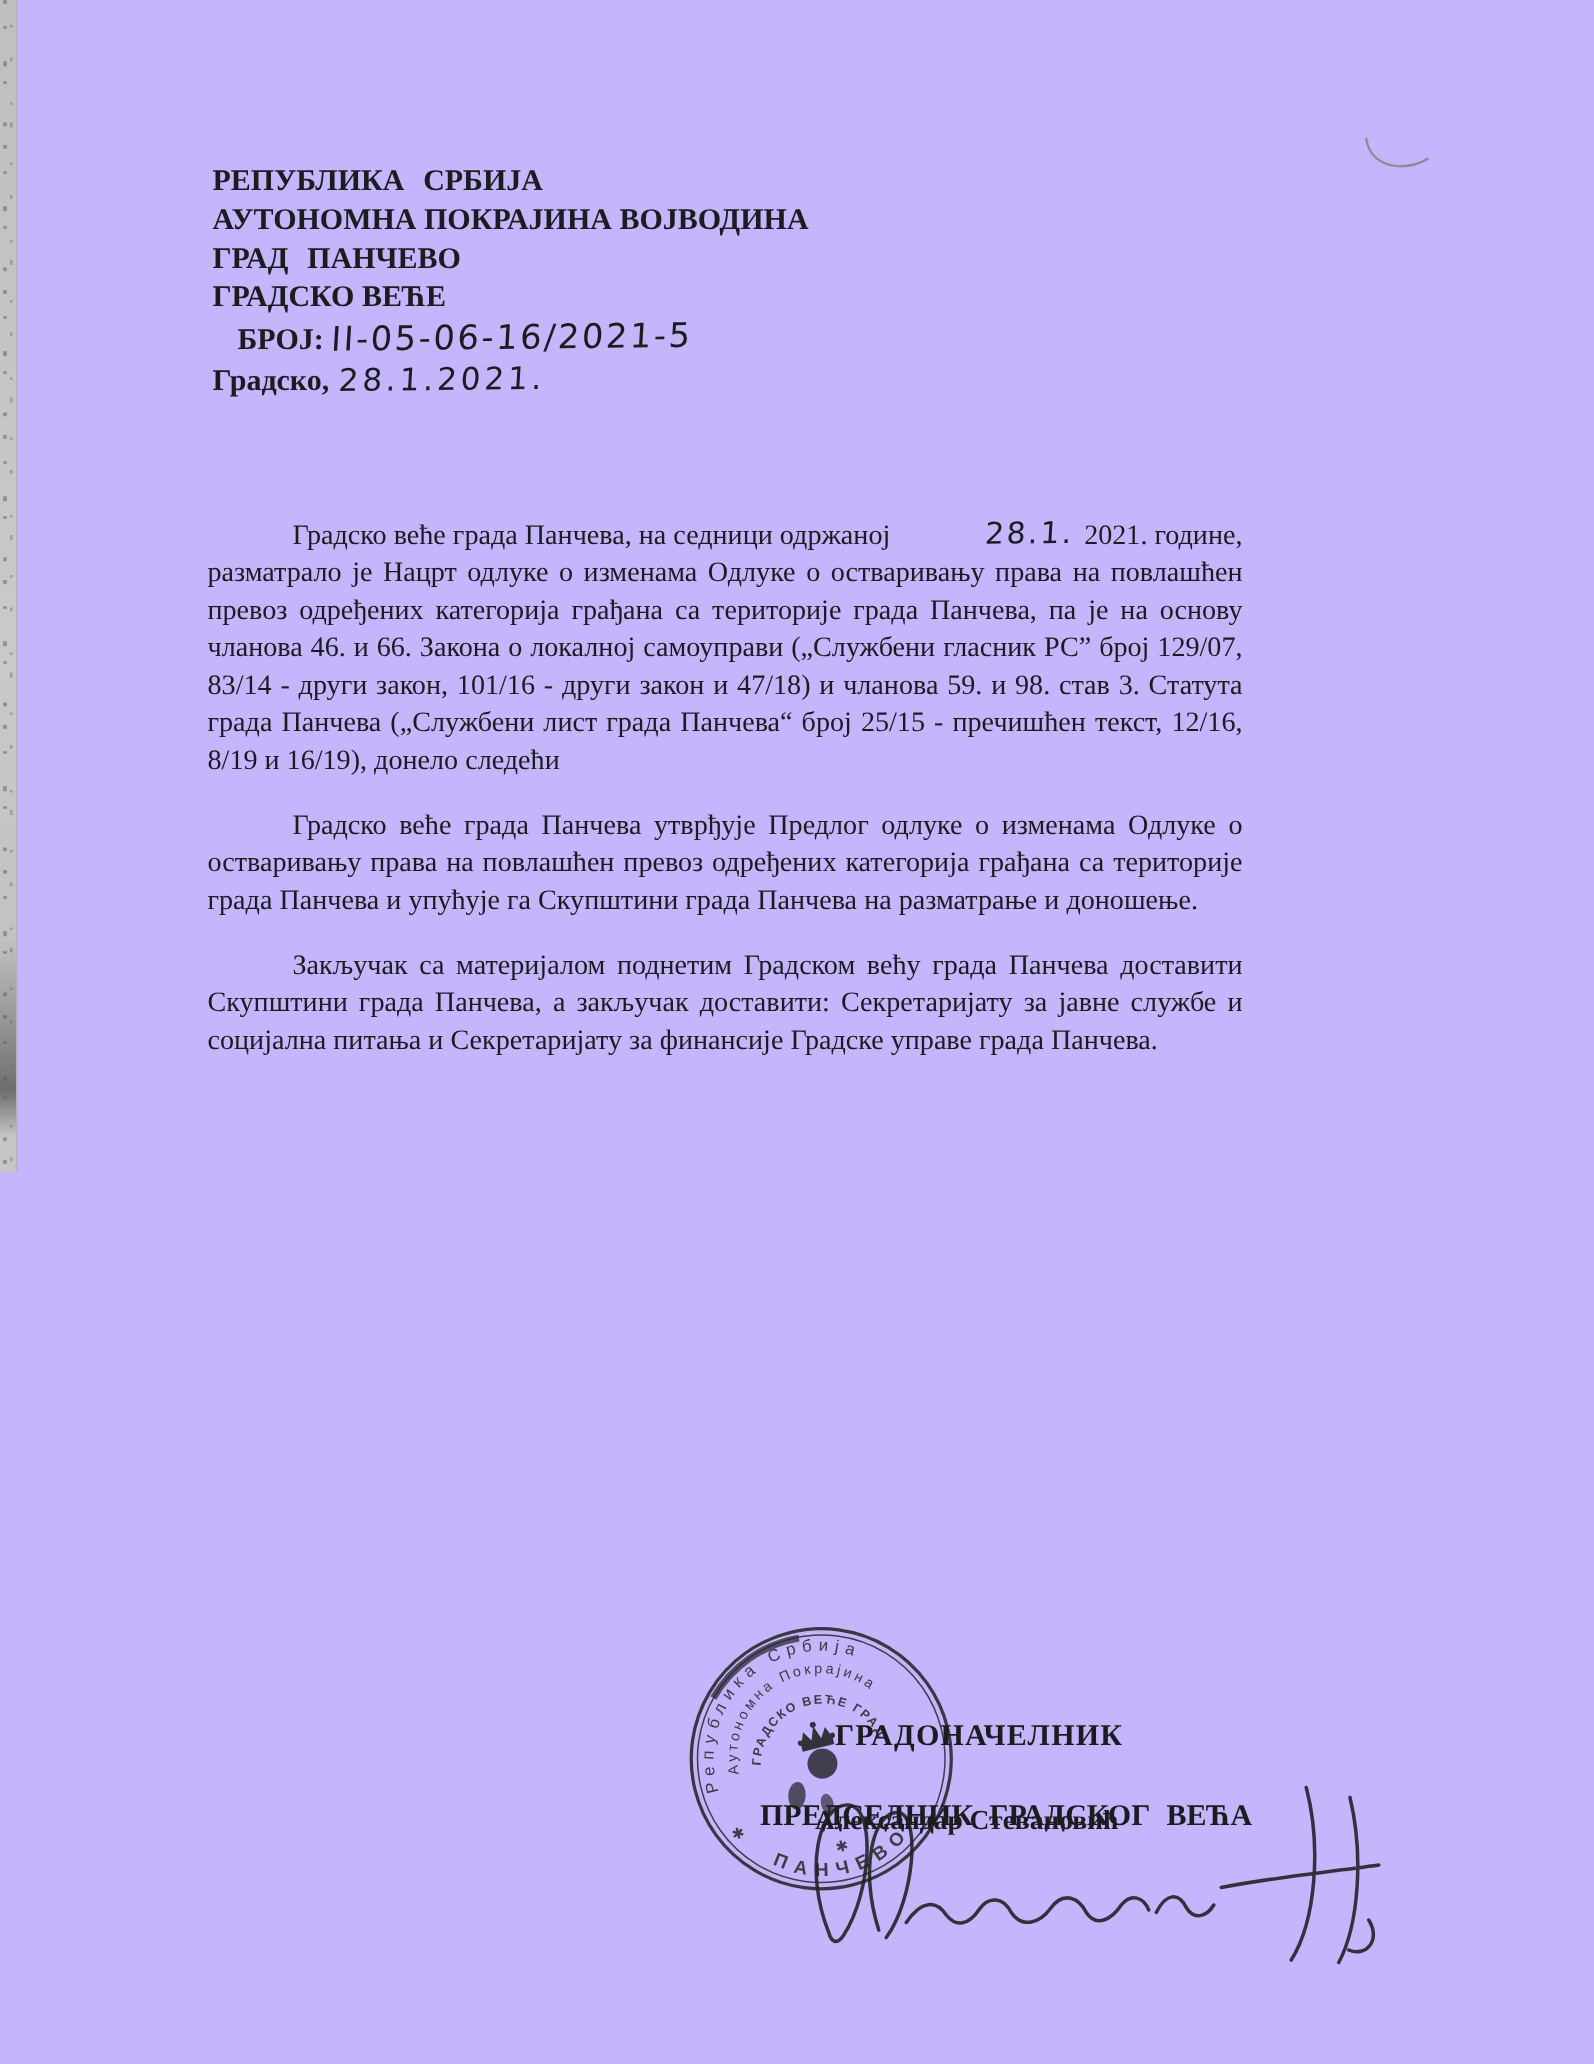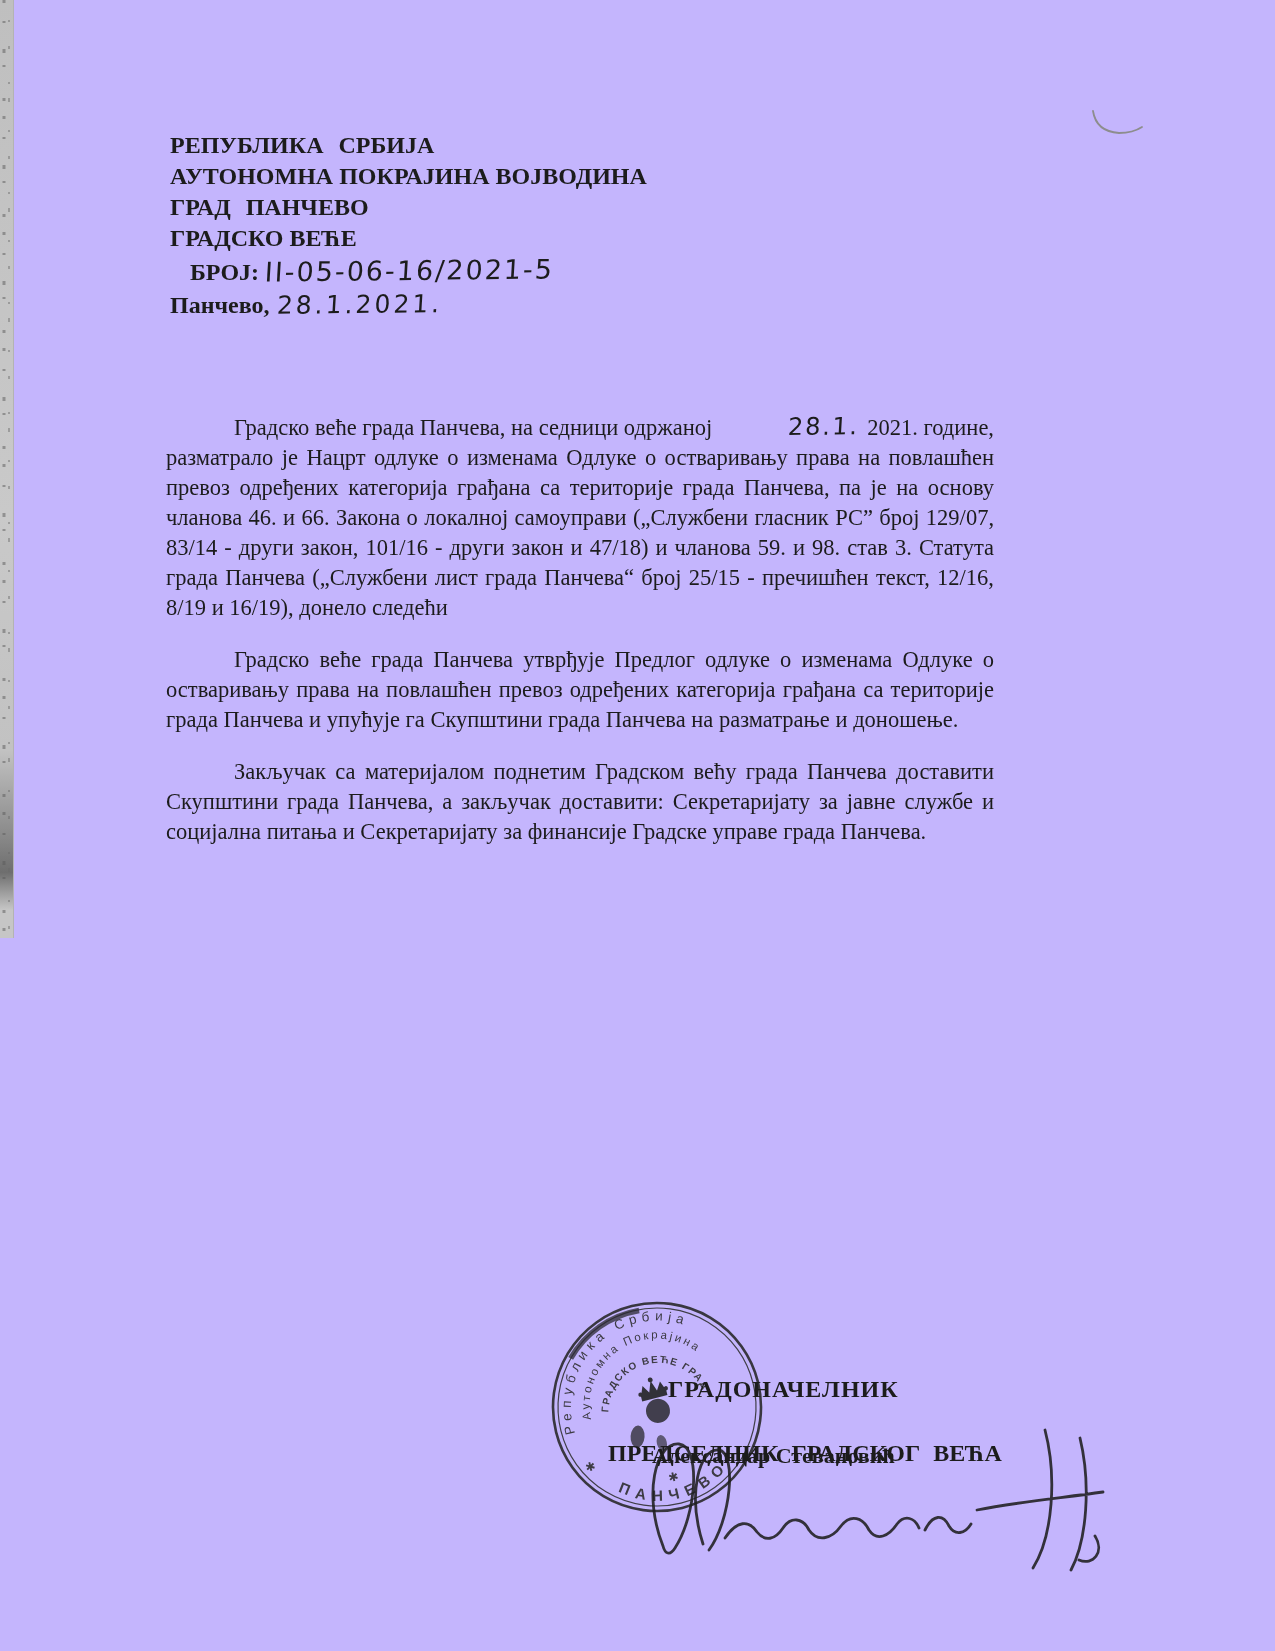--- a/index.html
+++ b/index.html
@@ -81,21 +81,21 @@
   <div class="hdr">
     <div class="hdr-line sp">РЕПУБЛИКА СРБИЈА</div>
     <div class="hdr-line">АУТОНОМНА ПОКРАЈИНА ВОЈВОДИНА</div>
     <div class="hdr-line sp">ГРАД ПАНЧЕВО</div>
     <div class="hdr-line">ГРАДСКО ВЕЋЕ</div>
     <div class="num-row">
       <span class="lbl">БРОЈ:</span>
       <span class="hand number">II-05-06-16/2021-5</span>
     </div>
     <div class="place-row">
-      <span class="lbl">Панчево,</span>
+      <span class="lbl">Градско,</span>
       <span class="hand date">28.1.2021.</span>
     </div>
   </div>
 
   <div class="doc-body">
     <p><span>Градско веће града Панчева, на седници одржаној</span><span class="hand inline-date">28.1.</span><span>2021. године, разматрало је Нацрт одлуке о изменама Одлуке о остваривању права на повлашћен превоз одређених категорија грађана са територије града Панчева, па је на основу чланова 46. и 66. Закона о локалној самоуправи („Службени гласник РС” број 129/07, 83/14 - други закон, 101/16 - други закон и 47/18) и чланова 59. и 98. став 3. Статута града Панчева („Службени лист града Панчева“ број 25/15 - пречишћен текст, 12/16, 8/19 и 16/19), донело следећи</span></p>
     <p>Градско веће града Панчева утврђује Предлог одлуке о изменама Одлуке о остваривању права на повлашћен превоз одређених категорија грађана са територије града Панчева и упућује га Скупштини града Панчева на разматрање и доношење.</p>
     <p>Закључак са материјалом поднетим Градском већу града Панчева доставити Скупштини града Панчева, а закључак доставити: Секретаријату за јавне службе и социјална питања и Секретаријату за финансије Градске управе града Панчева.</p>
   </div>
 

